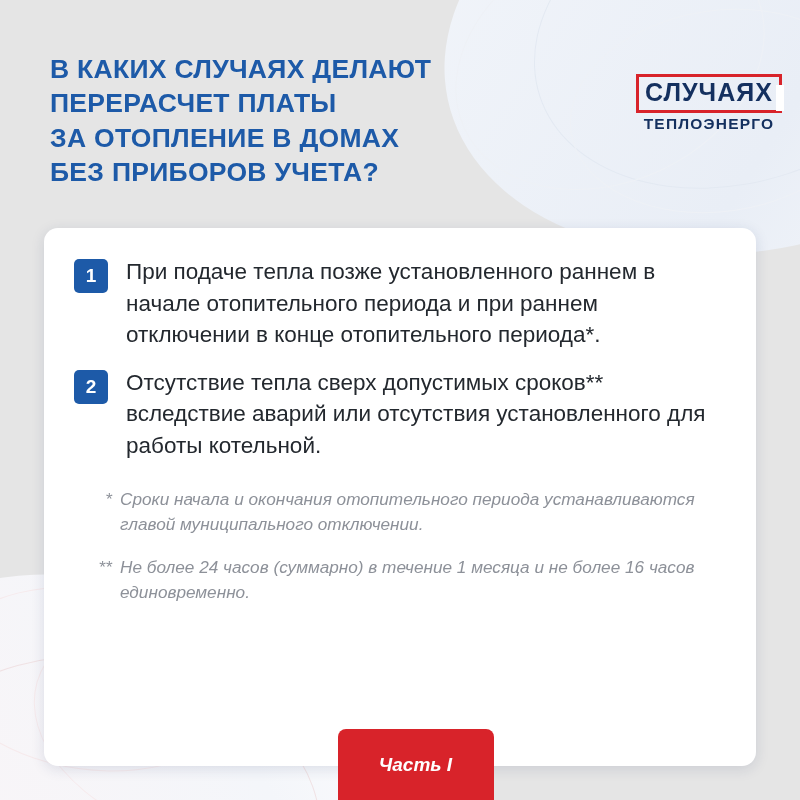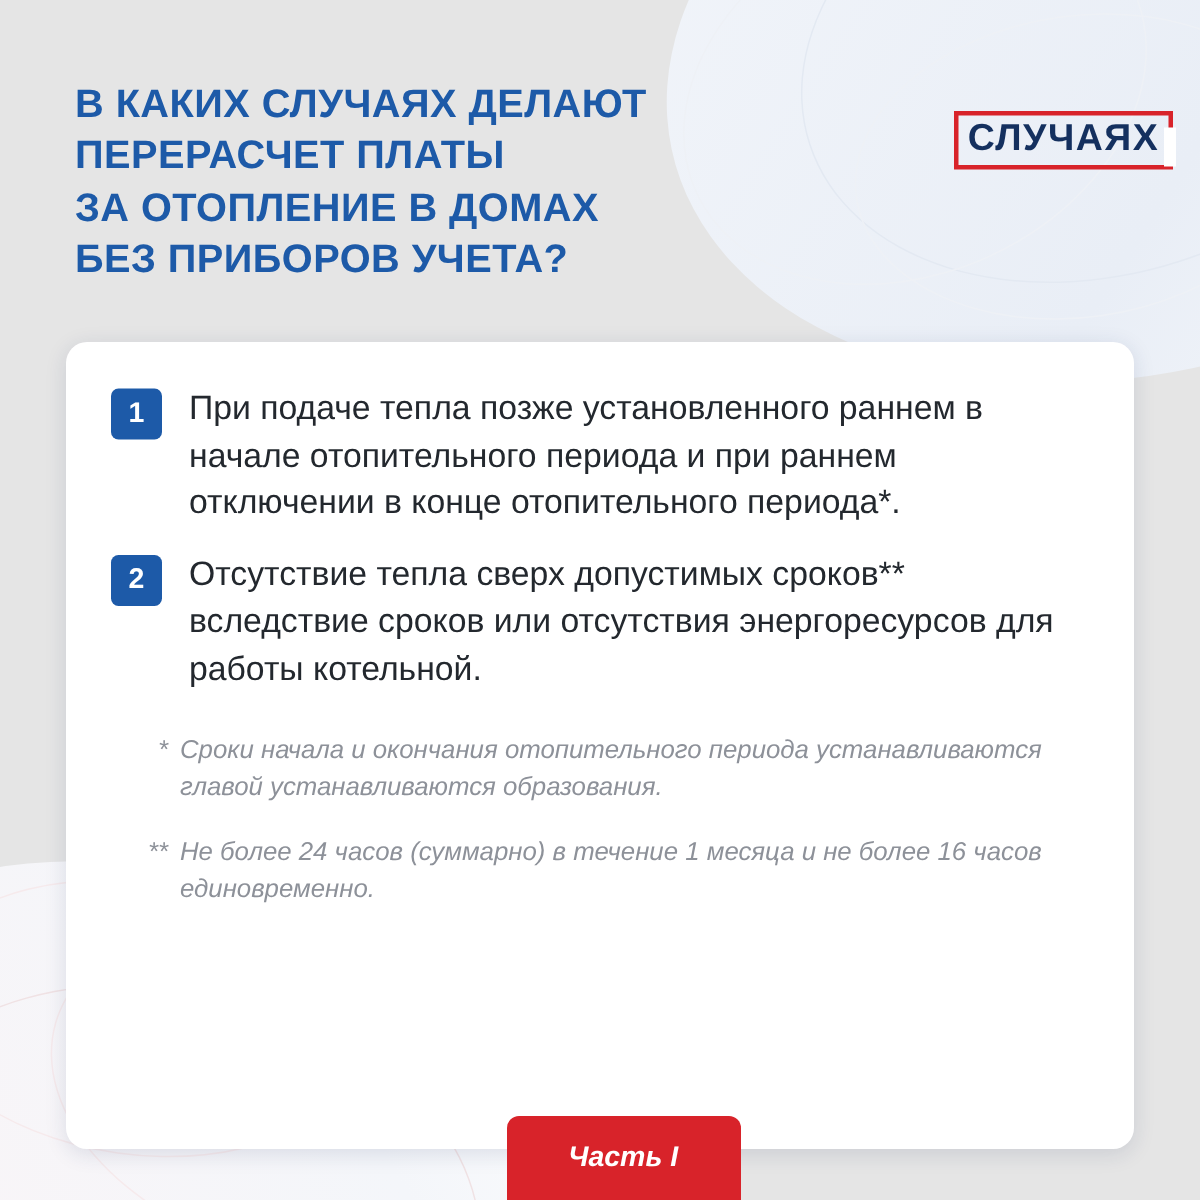--- a/index.html
+++ b/index.html
@@ -198,21 +198,21 @@
     max-width: 600px;
   }
 
   
   .ribbon {
     position: absolute;
     left: 50%;
     transform: translateX(-50%);
     bottom: 0;
     width: 156px;
-    height: 56px;
+    height: 71px;
     background: #d8232a;
     border-top-left-radius: 8px;
     border-top-right-radius: 8px;
     color: #ffffff;
     font-size: 19px;
     font-weight: bold;
     display: flex;
     align-items: center;
     justify-content: center;
     font-style: italic;
@@ -235,39 +235,40 @@
   <div class="header">
     <div class="title">В КАКИХ СЛУЧАЯХ ДЕЛАЮТ
 ПЕРЕРАСЧЕТ ПЛАТЫ
 ЗА ОТОПЛЕНИЕ В ДОМАХ
 БЕЗ ПРИБОРОВ УЧЕТА?</div>
 
     <div class="logo">
       <div class="logo-frame">
         <div class="logo-top">СЛУЧАЯХ</div>
       </div>
+      <div class="logo-bottom">ТЕПЛОЭНЕРГО</div>
     </div>
   </div>
 
   <div class="card">
 
     <div class="item">
       <div class="num">1</div>
       <div class="item-text">При подаче тепла позже установленного раннем в начале отопительного периода и при раннем отключении в конце отопительного периода*.</div>
     </div>
 
     <div class="item">
       <div class="num">2</div>
-      <div class="item-text">Отсутствие тепла сверх допустимых сроков** вследствие сроков или отсутствия энергоресурсов для работы котельной.</div>
+      <div class="item-text">Отсутствие тепла сверх допустимых сроков** вследствие аварий или отсутствия установленного для работы котельной.</div>
     </div>
 
     <div class="notes">
       <div class="note">
         <div class="note-mark">*</div>
-        <div class="note-text">Сроки начала и окончания отопительного периода устанавливаются главой устанавливаются образования.</div>
+        <div class="note-text">Сроки начала и окончания отопительного периода устанавливаются главой муниципального отключении.</div>
       </div>
       <div class="note">
         <div class="note-mark">**</div>
         <div class="note-text">Не более 24 часов (суммарно) в течение 1 месяца и не более 16 часов единовременно.</div>
       </div>
     </div>
 
   </div>
 
   <div class="ribbon">Часть I</div>

